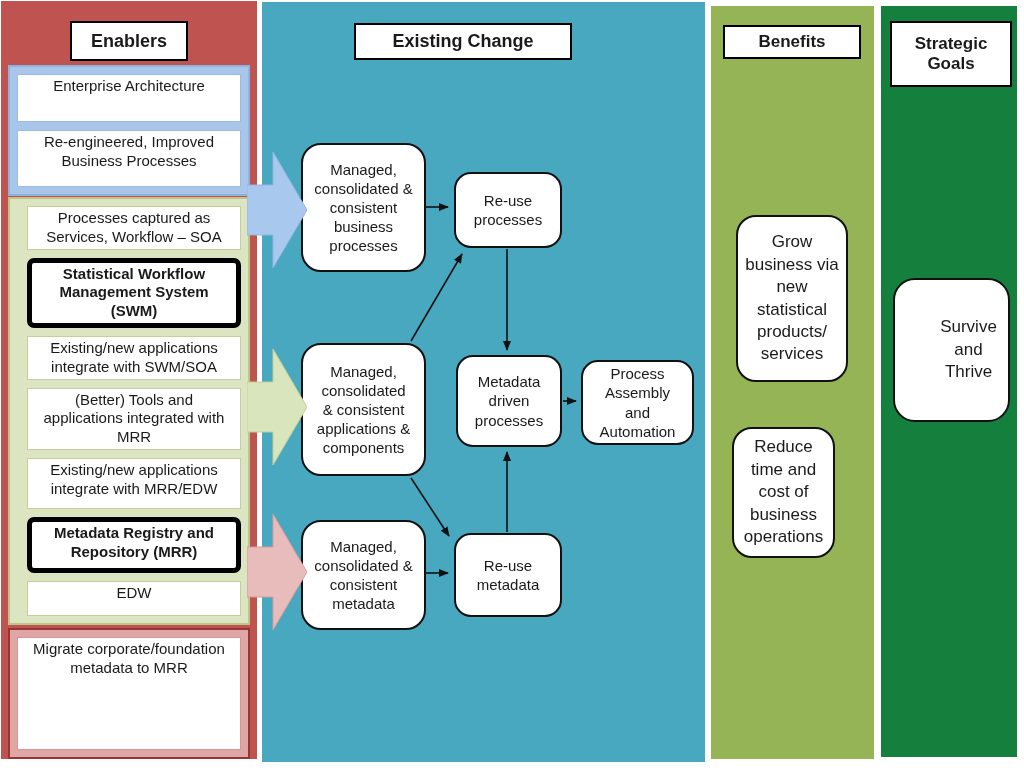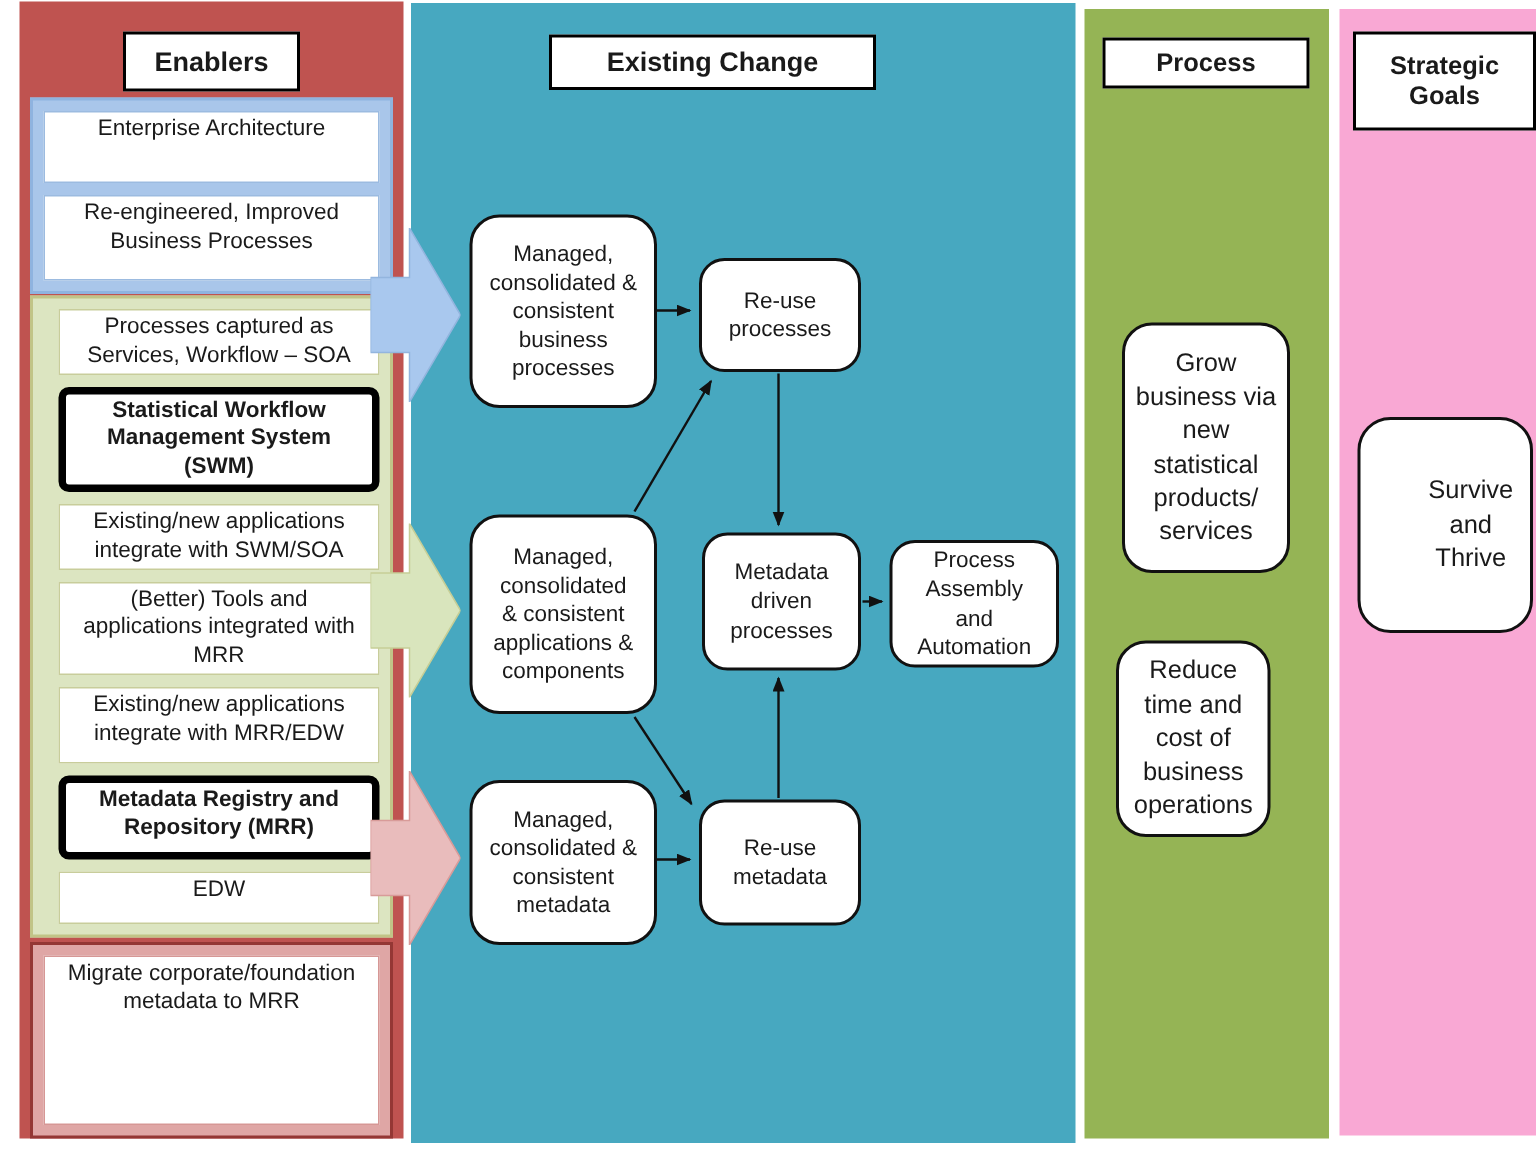--- a/index.html
+++ b/index.html
@@ -1,22 +1,22 @@
 <!DOCTYPE html>
 <html><head>
 <meta charset="utf-8">
 <style>
   html,body{margin:0;padding:0;background:#fff;}
   .stage{position:relative;width:1024px;height:768px;background:#fff;overflow:hidden;
          font-family:"Liberation Sans",sans-serif;color:#1a1a1a;}
-  .panel{position:absolute;box-sizing:border-box;margin-left:12px;}
+  .panel{position:absolute;box-sizing:border-box;}
   .panel.red{left:1px;top:1px;width:256px;height:758px;background:#BF5350;}
   .panel.teal{left:262px;top:2px;width:443px;height:760px;background:#47A8C0;}
   .panel.green{left:711px;top:6px;width:163px;height:753px;background:#95B455;}
-  .panel.blue{left:881px;top:6px;width:136px;height:751px;background:#f9a8d4;}
+  .panel.blue{left:881px;top:6px;width:136px;height:751px;background:#15803d;}
 
   .title{position:absolute;background:#fff;border:2px solid #000;display:flex;align-items:center;
          justify-content:center;font-weight:bold;font-size:18px;text-align:center;line-height:1.15;}
   .red .title{left:69px;top:20px;width:114px;height:36px;}
   .teal .title{left:92px;top:21px;width:214px;height:33px;}
   .green .title{left:12px;top:19px;width:134px;height:30px;font-size:17px;}
   .blue .title{left:9px;top:15px;width:118px;height:62px;font-size:17px;}
   .blue .title span{max-width:85px;}
 
   .group{position:absolute;left:7px;width:242px;box-sizing:border-box;display:flex;
@@ -166,21 +166,21 @@
     <div class="bbox b6">
       <span>Managed, consolidated &amp; consistent metadata</span>
     </div>
     <div class="bbox b7">
       <span>Re-use metadata</span>
     </div>
   </div>
 
   <div class="panel green">
     <div class="title">
-      <span>Process</span>
+      <span>Benefits</span>
     </div>
     <div class="rbox grow">
       <span>Grow business via new statistical products/ services</span>
     </div>
     <div class="rbox reduce">
       <span>Reduce time and cost of business operations</span>
     </div>
   </div>
 
   <div class="panel blue">

